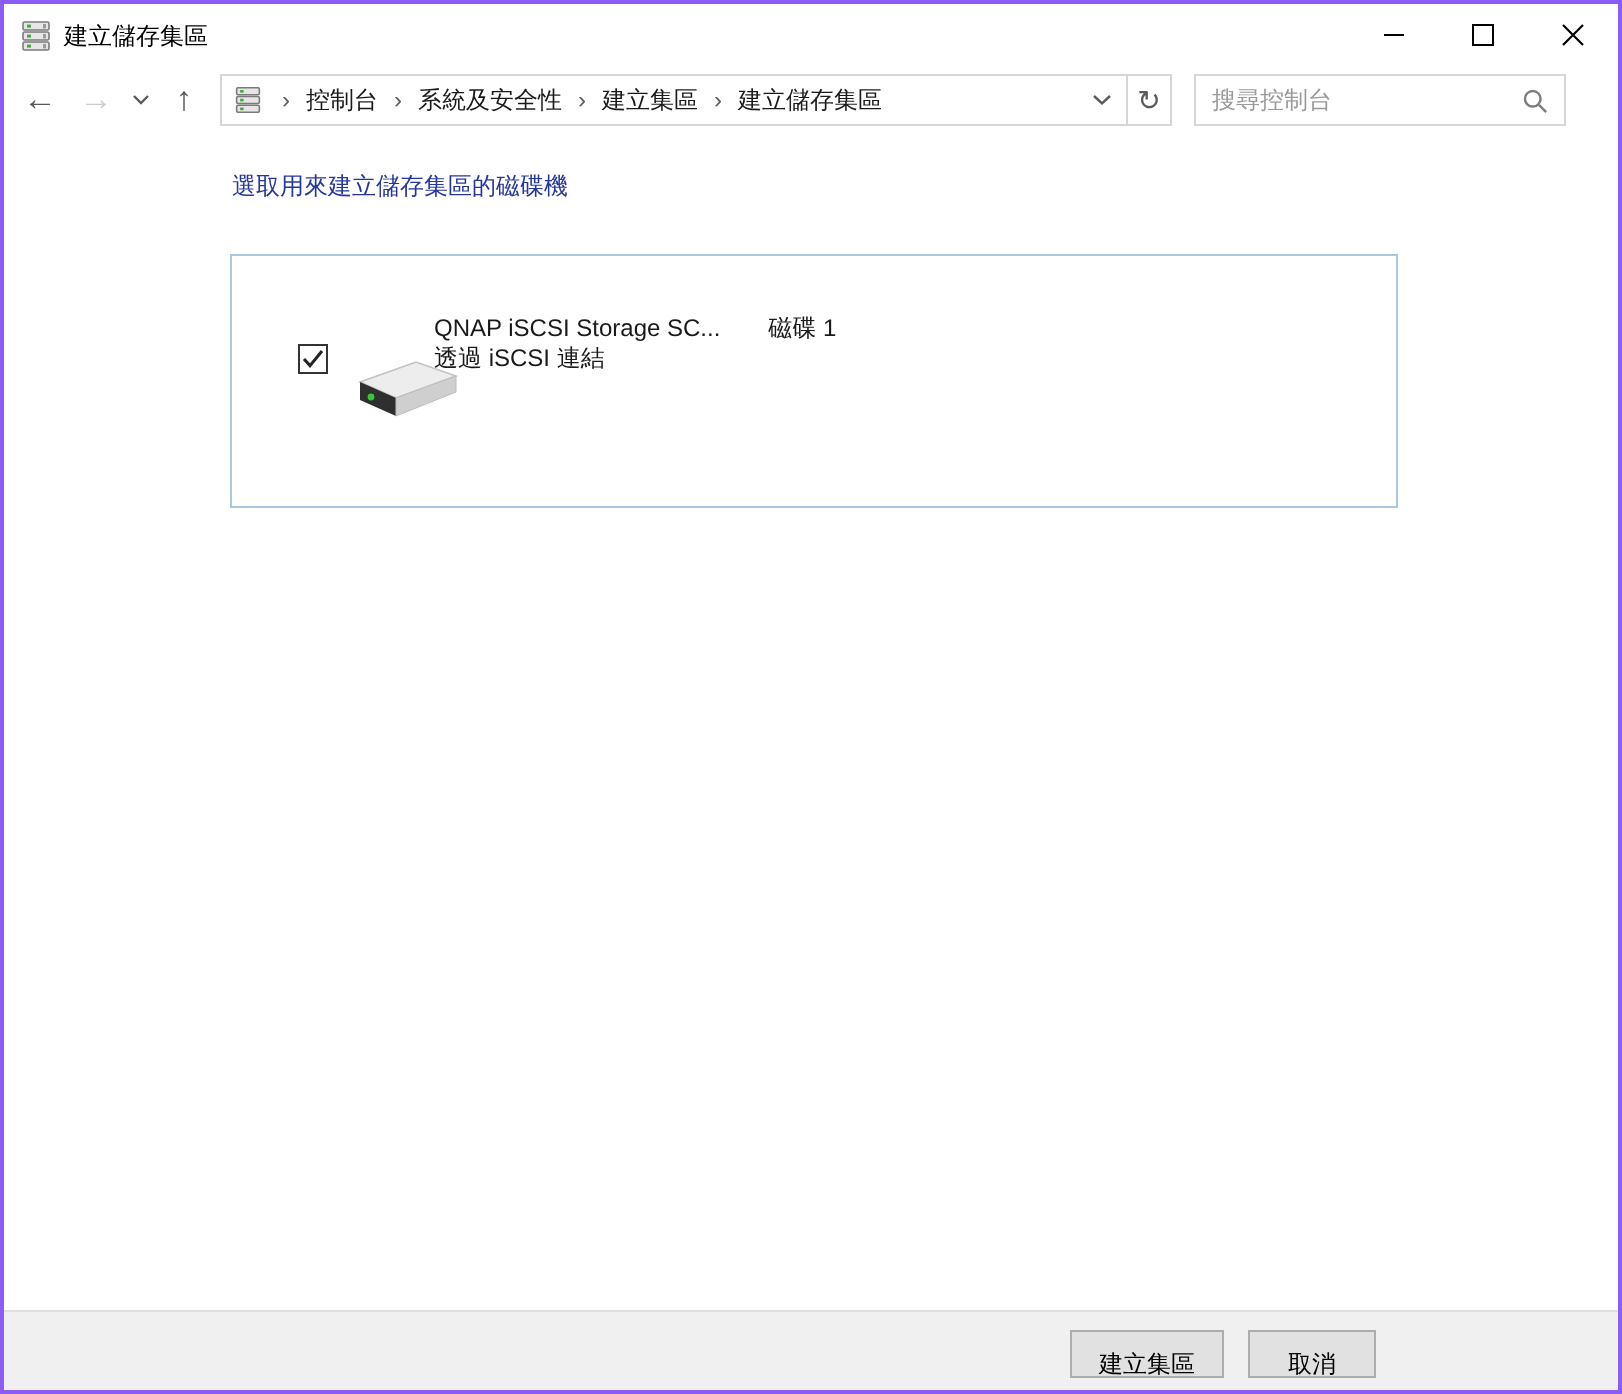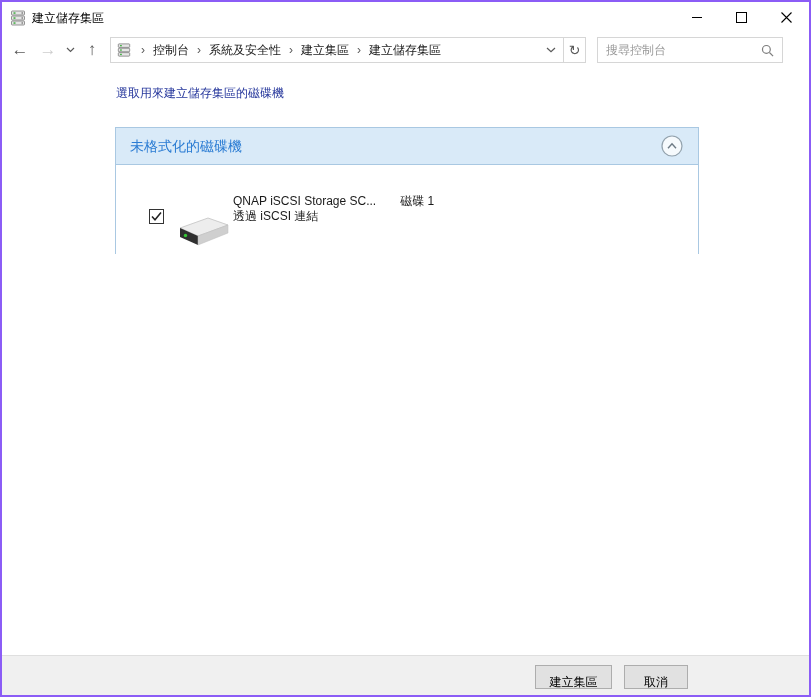--- a/index.html
+++ b/index.html
@@ -47,21 +47,21 @@
   .panel-title{position:absolute;left:14px;top:0;line-height:36px;font-size:14px;color:#2b7cd3;}
   .collapse-btn{position:absolute;right:15px;top:7px;width:22px;height:22px;display:flex;cursor:default;}
   .panel-body{position:relative;height:89px;background:#fff;}
   .checkbox{
     position:absolute;left:33px;top:44px;width:15px;height:15px;box-sizing:border-box;
     border:1px solid #333;background:#fff;display:flex;align-items:center;justify-content:center;
   }
   .checkbox svg{display:none;}
   .checkbox.checked svg{display:block;}
   .drive-icon{position:absolute;left:60px;top:50px;display:flex;}
-  .drive-info{position:absolute;left:117px;top:29px;font-size:12px;line-height:15px;color:#1a1a1a;}
+  .drive-info{position:absolute;left:101px;top:29px;font-size:12px;line-height:15px;color:#1a1a1a;}
   .drive-line1{display:flex;}
   .disk-label{margin-left:24px;}
   
   .footer{position:absolute;left:0;right:0;bottom:0;top:653px;background:#f0f0f0;border-top:1px solid #dfdfdf;}
   .btn{
     position:absolute;top:9px;height:24px;box-sizing:border-box;background:#e1e1e1;border:1px solid #adadad;
     font-family:inherit;font-size:12px;color:#000;padding:8px;cursor:default;
   }
   .btn-create{left:533px;width:77px;}
   .btn-cancel{left:622px;width:64px;}
@@ -156,29 +156,20 @@
           <circle cx="5.8" cy="5.8" r="4.2" stroke="#7d7d7d" stroke-width="1.3" fill="none"></circle>
           <line x1="9.1" y1="9.1" x2="13" y2="13" stroke="#7d7d7d" stroke-width="1.3"></line>
         </svg>
       </span>
     </div>
   </div>
 
   <h1 class="page-title">選取用來建立儲存集區的磁碟機</h1>
 
   <div class="panel">
-    <div class="panel-header">
-      <span class="panel-title">未格式化的磁碟機</span>
-      <span class="collapse-btn">
-        <svg width="22" height="22" viewBox="0 0 22 22">
-          <circle cx="11" cy="11" r="10" fill="#f6fafd" stroke="#93a2ad" stroke-width="1.2"></circle>
-          <polyline points="7,13.2 11,8.8 15,13.2" stroke="#6d7a85" stroke-width="1.4" fill="none"></polyline>
-        </svg>
-      </span>
-    </div>
     <div class="panel-body">
       <div>
         <span class="checkbox checked">
           <svg width="13" height="13" viewBox="0 0 13 13">
             <polyline points="2,6.5 5,9.8 11,2.5" stroke="#222" stroke-width="1.5" fill="none"></polyline>
           </svg>
         </span>
         <span class="drive-icon">
           <svg width="56" height="32" viewBox="0 0 56 32">
             <polygon points="4,13 32,3 52,10 22,21" fill="#ededed" stroke="#c2c2c2" stroke-width="0.8"></polygon>

